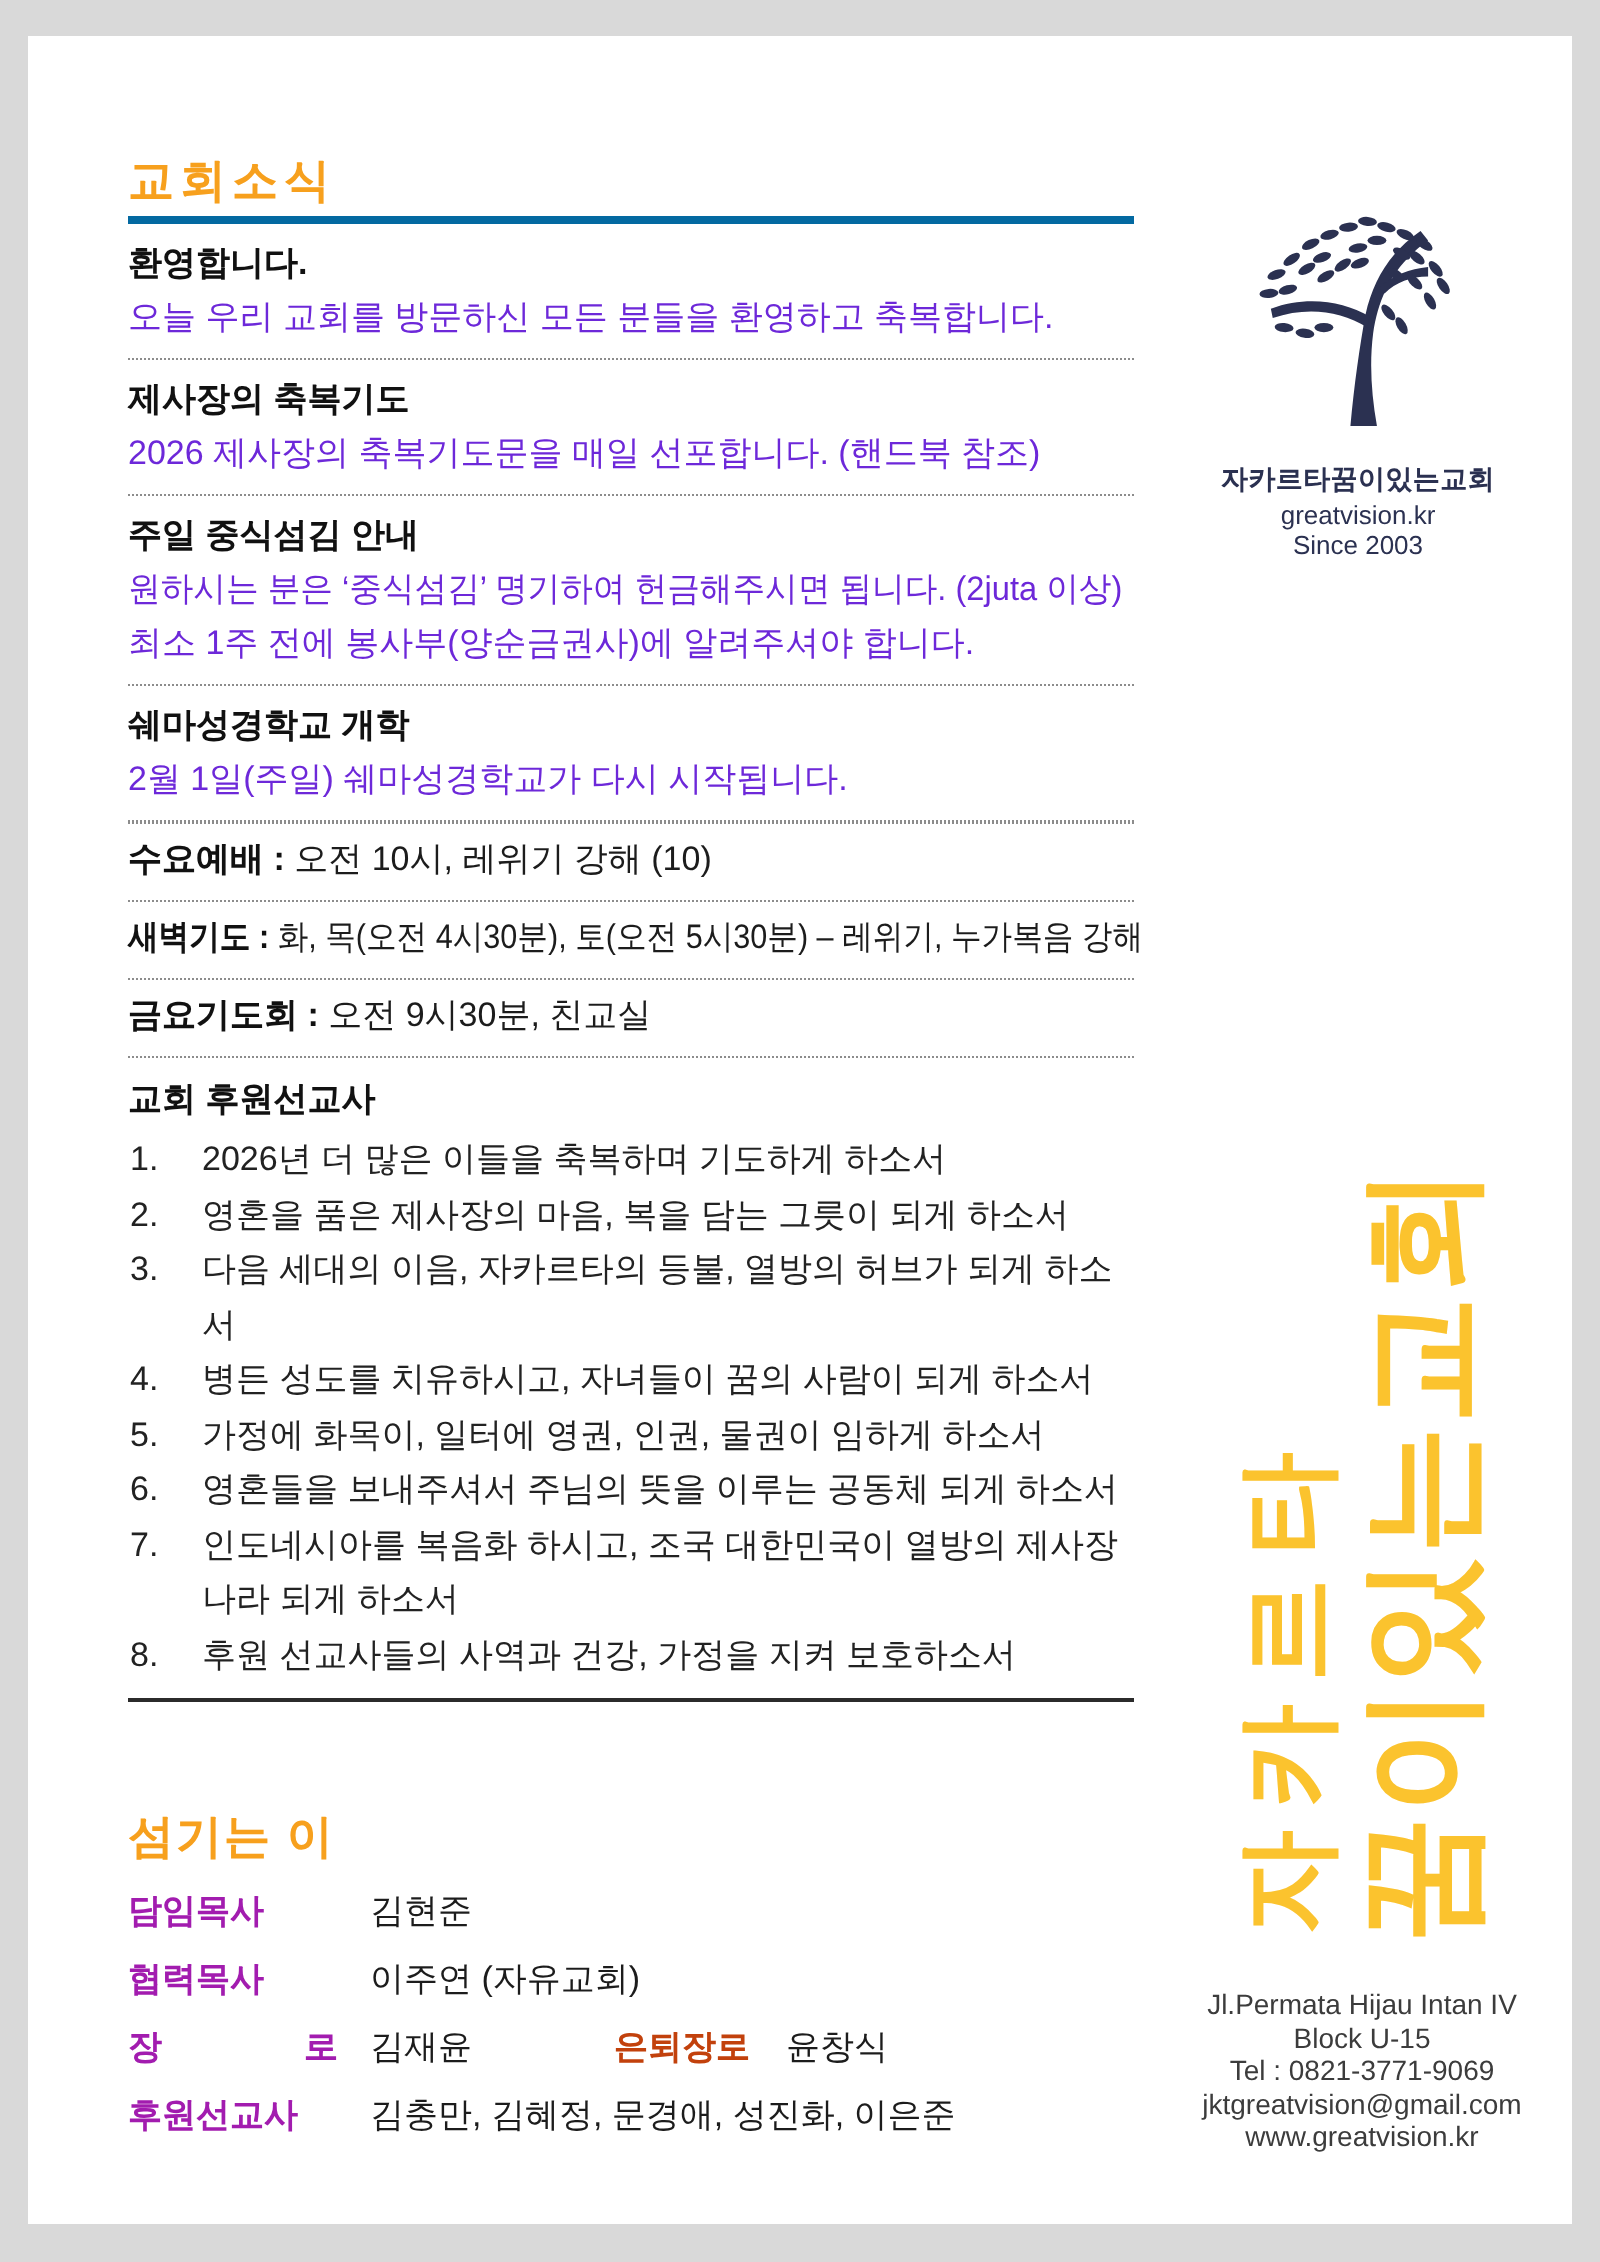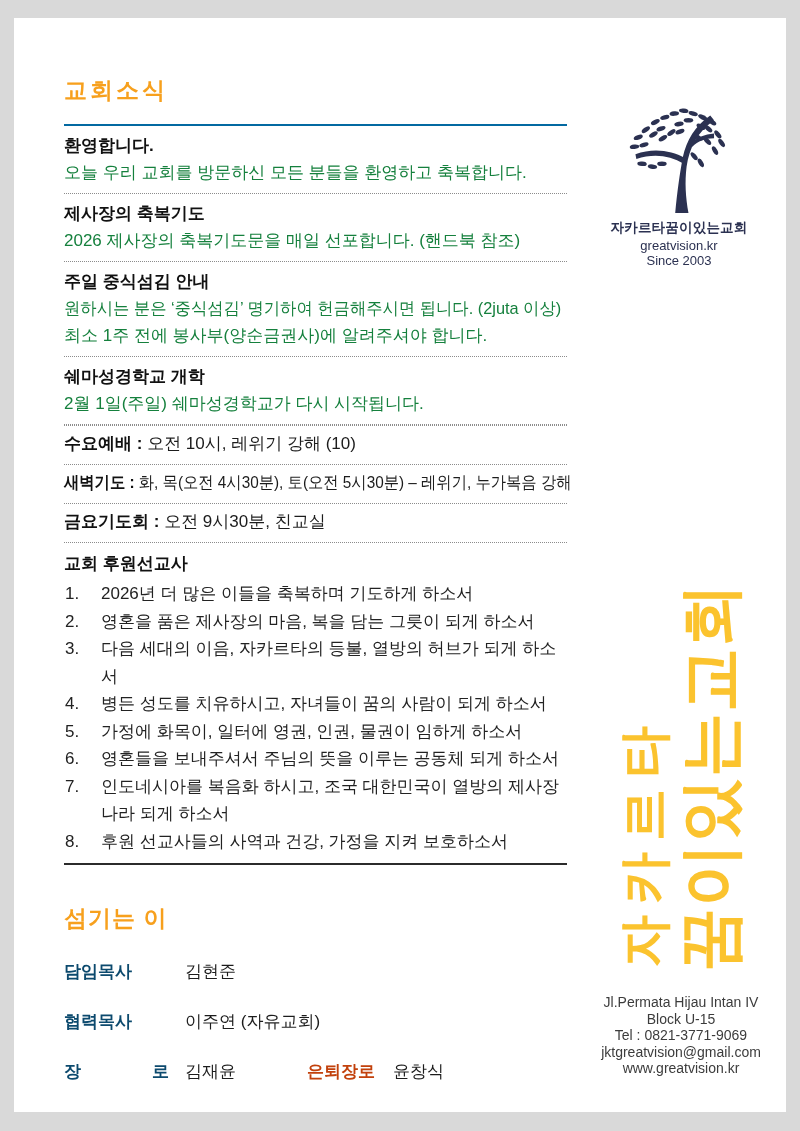--- a/index.html
+++ b/index.html
@@ -12,59 +12,59 @@
   }
   .page {
     position:absolute; left:14px; top:18px; width:772px; height:1094px;
     background:#ffffff; overflow:hidden;
   }
 
   
   .news { position:absolute; left:50px; top:58px; width:503px; color:#1c1c1c; }
   .news-title {
     font-size:23px; font-weight:bold; color:#f7a01d; letter-spacing:3px;
-    line-height:28px; padding-bottom:20px; border-bottom:2px solid #0369a1;
+    line-height:28px; padding-bottom:4px; border-bottom:4px solid #0369a1;
   }
   .section { padding:6px 0 7px; }
   .sec-heading { font-weight:bold; font-size:17px; line-height:27px; color:#111; }
-  .sec-body { font-size:17px; line-height:27px; color:#15803d; white-space:nowrap; }
+  .sec-body { font-size:17px; line-height:27px; color:#6d28d9; white-space:nowrap; }
   .sep { height:0; border-bottom:1px dotted #8c8c8c; }
   .inline-item { padding:6px 0 8px; font-size:17px; line-height:24px; white-space:nowrap; }
   .inline-label { font-weight:bold; color:#111; }
   .condensed { display:inline-block; transform:scaleX(.90); transform-origin:0 50%; }
   .condensed2 { display:inline-block; transform:scaleX(.96); transform-origin:0 50%; }
   .prayer { padding-top:7px; }
   .prayer-list { list-style:none; counter-reset:n; margin:3px 0 8px 0; }
   .prayer-list li {
     counter-increment:n; position:relative; padding-left:37px;
     font-size:17px; line-height:27.5px; color:#222;
   }
   .prayer-list li::before { content:counter(n) "."; position:absolute; left:1px; }
   .end-line { border-bottom:2px solid #2b2b2b; }
 
   
   .serving { position:absolute; left:50px; top:886px; width:503px; color:#1c1c1c; }
   .serving-title { font-size:23px; font-weight:bold; color:#f7a01d; letter-spacing:1px; line-height:28px; }
   .srow { display:flex; align-items:baseline; margin-top:13px; font-size:17px; line-height:21px; }
   .slabel {
-    flex:none; width:105px; font-weight:bold; color:#0c4a6e;
-    text-align:justify; text-align-last:justify;margin-top:16px; -moz-text-align-last:justify;
+    flex:none; width:105px; font-weight:bold; color:#a21caf;
+    text-align:justify; text-align-last:justify; -moz-text-align-last:justify;
   }
   .svalue { margin-left:16px; }
   .svalue-fixed { margin-left:16px; width:122px; flex:none; }
   .slabel2 {
     flex:none; width:72px; font-weight:bold; color:#c2410c;
     text-align:justify; text-align-last:justify; -moz-text-align-last:justify;
   }
   .svalue2 { margin-left:14px; }
 
   
   .logo { position:absolute; left:593px; top:88px; width:144px; text-align:center; color:#2b3151; }
   .logo svg { display:block; margin:0 auto; }
-  .logo-name { font-size:13.5px; font-weight:bold; letter-spacing:.2px; margin-top:5px; white-space:nowrap; }
+  .logo-name { font-size:13.5px; font-weight:bold; letter-spacing:.2px; margin-top:17px; white-space:nowrap; }
   .logo-url  { font-size:13px; margin-top:1px; }
   .logo-since{ font-size:13px; }
 
   .banner {
     position:absolute; left:474px; top:689px; width:392px; height:138px;
     transform:rotate(-90deg); color:#fbc32e; font-weight:bold; white-space:nowrap;
   }
   .banner-line1 { font-size:52px; line-height:58px; letter-spacing:11px; margin-left:5px; }
   .banner-line2 { font-size:64px; line-height:74px; letter-spacing:1px; }
 

